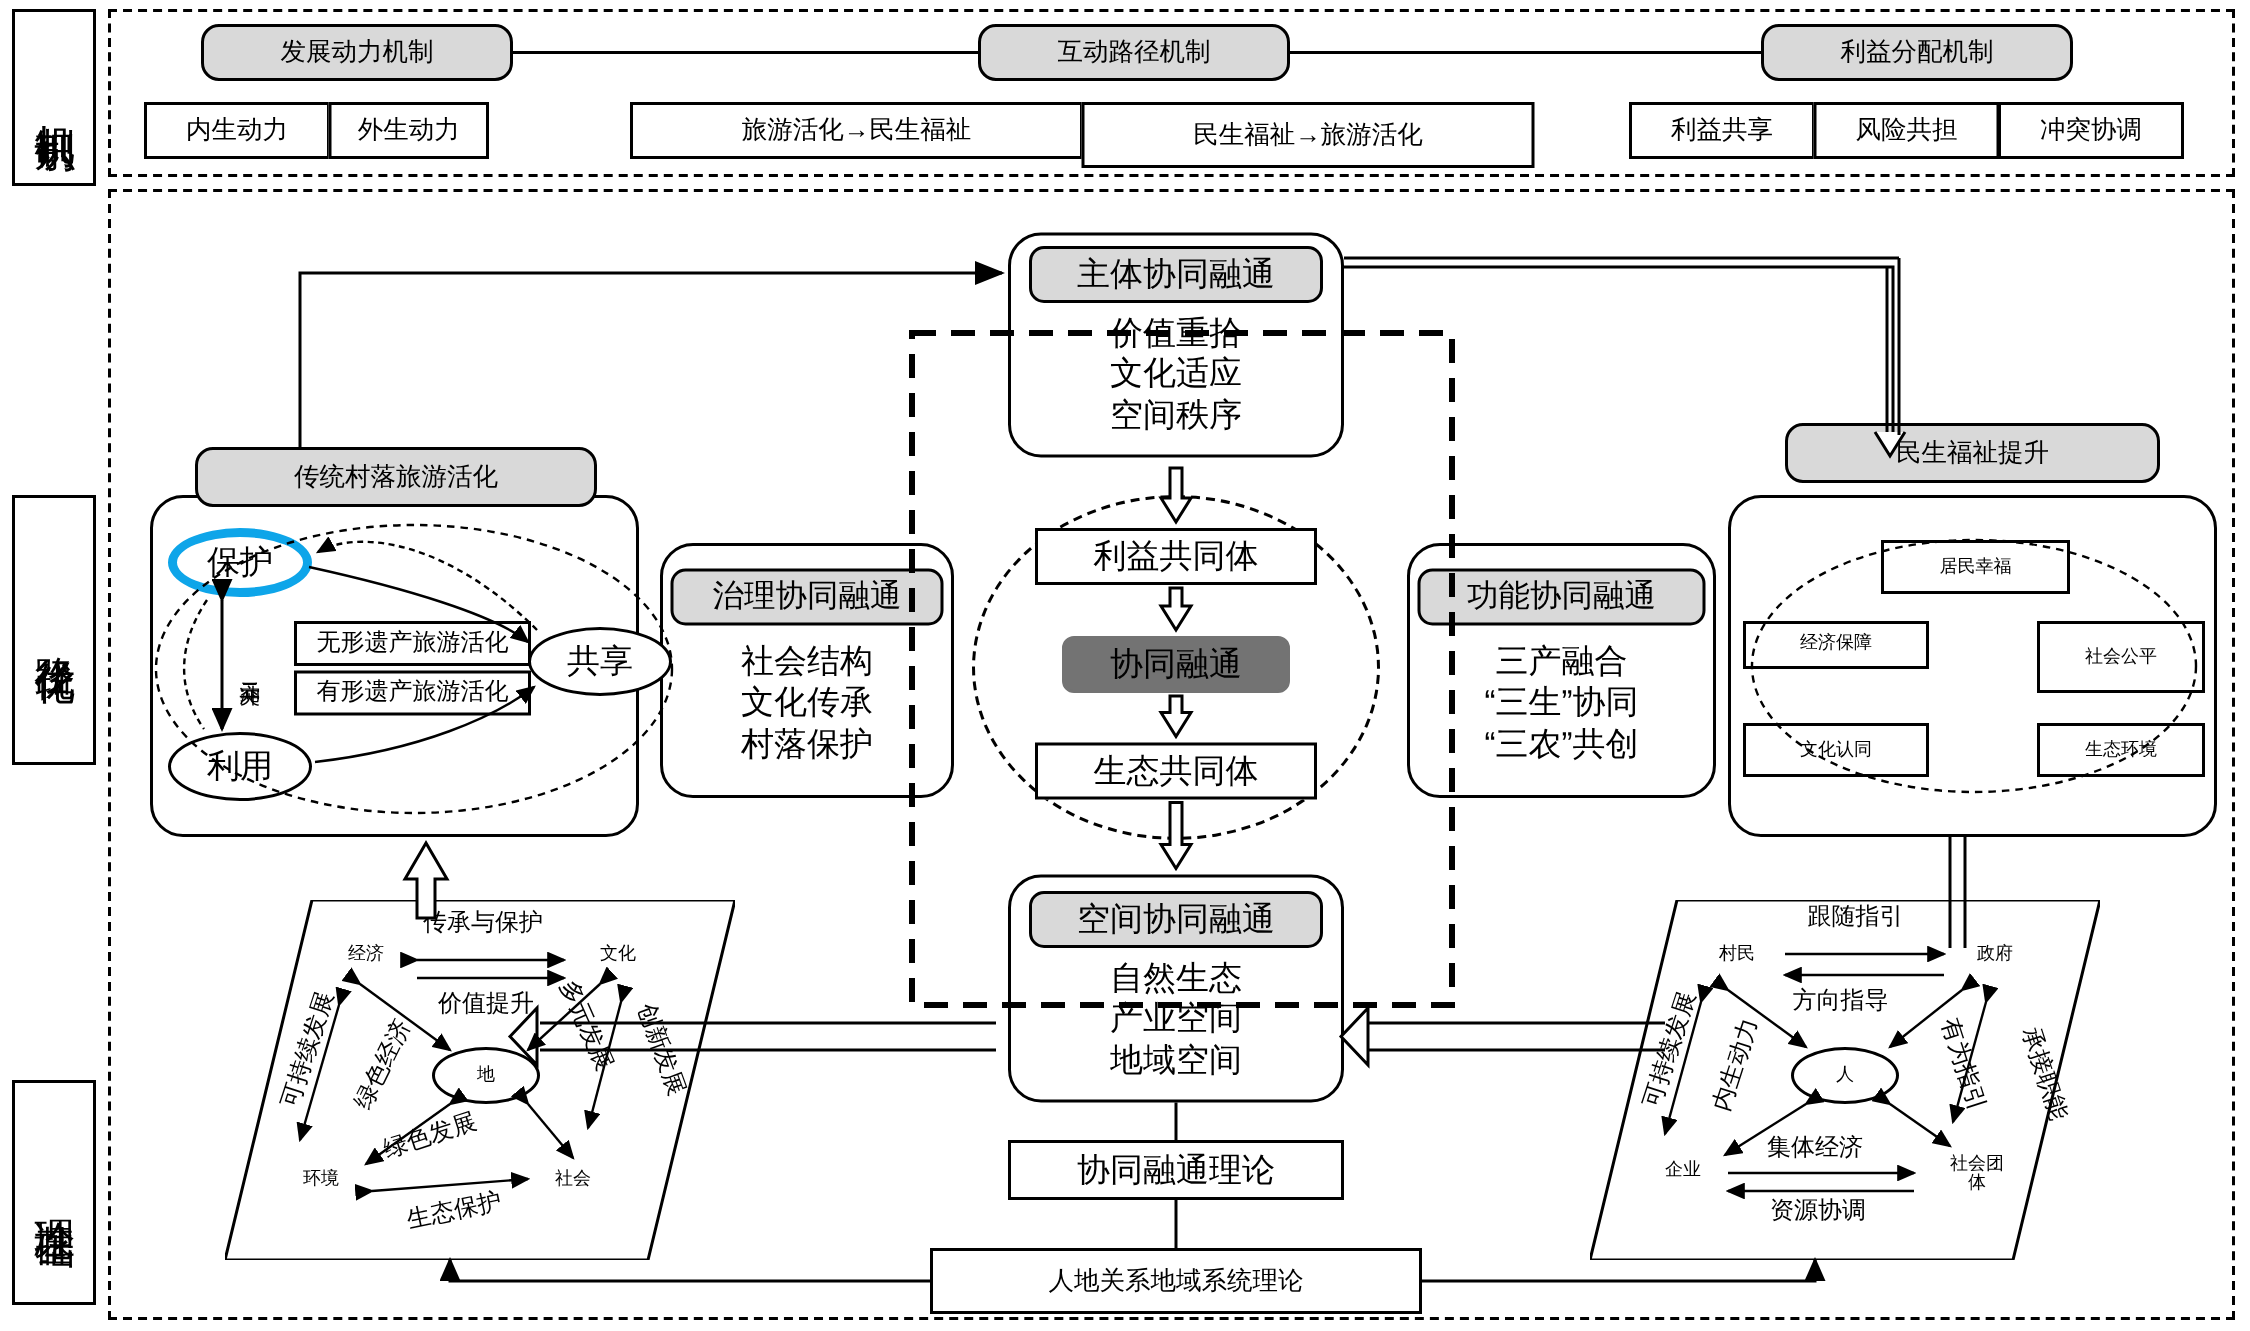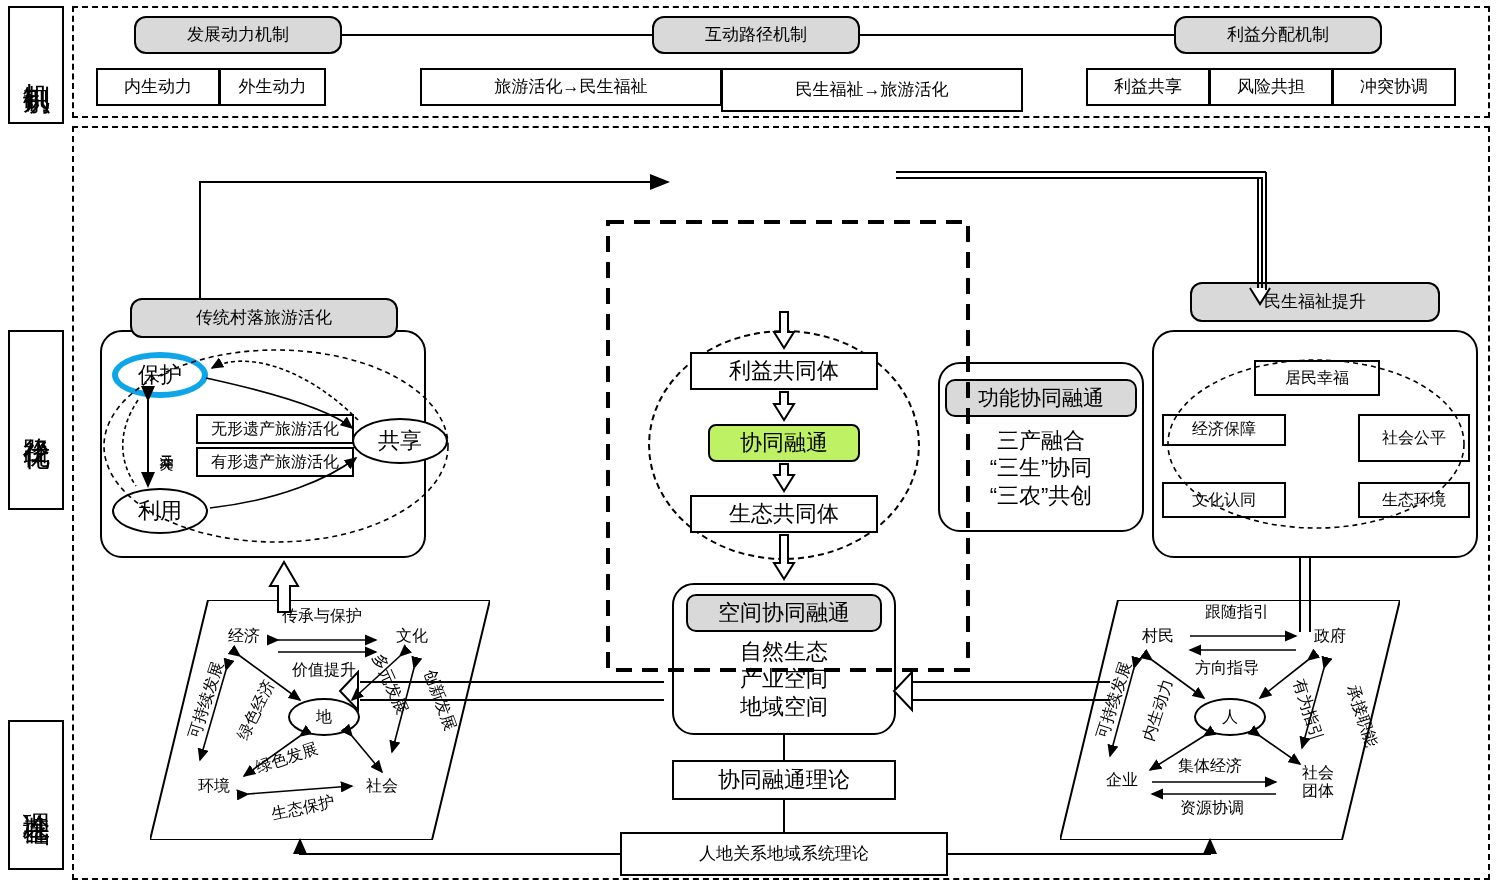--- a/index.html
+++ b/index.html
@@ -11,24 +11,24 @@
   .col{display:flex;flex-direction:column;align-items:center;justify-content:center;text-align:center;line-height:1.25;}
 
   
   .rail{border:2px solid #000;background:#fff;}
   .rail .txt{writing-mode:vertical-rl;text-orientation:upright;letter-spacing:2px;font-size:27px;}
 
   .dashbox{border:2px dashed #000;background:#fff;}
   .solidbox{border:2px solid #000;background:#fff;}
   .roundbox{border:2px solid #000;border-radius:22px;background:#fff;}
   .shadeRound{background:#d9d9d9;border:2px solid #000;border-radius:12px;}
-  .darkshade{background:#bef264;border:2px solid #000000;}
+  .darkshade{background:#737373;border:2px solid #737373;}
 
   .t14{font-size:14px;} .t16{font-size:16px;}
-  .t20{font-size:16px;} .t21{font-size:21px;} .t22{font-size:22px;}
+  .t20{font-size:12px;} .t21{font-size:21px;} .t22{font-size:22px;}
   .t24{font-size:17px;}
 
   svg.ovl{position:absolute;left:0;top:0;width:1500px;height:887px;pointer-events:none;}
   .rot{position:absolute;transform-origin:center center;white-space:nowrap;}
 </style>
 </head>
 <body>
 
 <div id="stage">
 
@@ -53,33 +53,45 @@
 
   <div class="abs solidbox ctr t24" style="left:420px;top:68px;width:302px;height:38px;">旅游活化→民生福祉</div>
   <div class="abs solidbox ctr t24" style="left:721px;top:68px;width:302px;height:44px;">民生福祉→旅游活化</div>
 
   <div class="abs solidbox ctr t24" style="left:1086px;top:68px;width:124px;height:38px;">利益共享</div>
   <div class="abs solidbox ctr t24" style="left:1209px;top:68px;width:124px;height:38px;">风险共担</div>
   <div class="abs solidbox ctr t24" style="left:1332px;top:68px;width:124px;height:38px;">冲突协调</div>
 
   <div class="abs dashbox" style="left:72px;top:126px;width:1418px;height:754px;"></div>
 
+  <div class="abs roundbox col" style="left:672px;top:155px;width:224px;height:150px;">
+    <div class="shadeRound ctr t22" style="width:192px;height:34px;margin-top:-6px;border-radius:10px;">主体协同融通</div>
+    <div class="t22" style="margin-top:6px;">价值重拾</div>
+    <div class="t22">文化适应</div>
+    <div class="t22">空间秩序</div>
+  </div>
 
   <div class="abs" style="left:648px;top:330px;width:272px;height:230px;border:2px dashed #000;border-radius:50%;"></div>
   <div class="abs solidbox ctr t22" style="left:690px;top:352px;width:188px;height:38px;">利益共同体</div>
   <div class="abs darkshade ctr t22" style="left:708px;top:424px;width:152px;height:38px;border-radius:8px;">协同融通</div>
   <div class="abs solidbox ctr t22" style="left:690px;top:495px;width:188px;height:38px;">生态共同体</div>
 
   <div class="abs roundbox col" style="left:672px;top:583px;width:224px;height:152px;">
     <div class="shadeRound ctr t22" style="width:192px;height:34px;margin-top:-4px;border-radius:10px;">空间协同融通</div>
     <div class="t22" style="margin-top:6px;">自然生态</div>
     <div class="t22">产业空间</div>
     <div class="t22">地域空间</div>
   </div>
 
+  <div class="abs roundbox col" style="left:440px;top:362px;width:196px;height:170px;">
+    <div class="shadeRound ctr t21" style="width:178px;height:34px;margin-top:-6px;border-radius:10px;">治理协同融通</div>
+    <div class="t22" style="margin-top:10px;">社会结构</div>
+    <div class="t22">文化传承</div>
+    <div class="t22">村落保护</div>
+  </div>
 
   <div class="abs roundbox col" style="left:938px;top:362px;width:206px;height:170px;">
     <div class="shadeRound ctr t21" style="width:188px;height:34px;margin-top:-6px;border-radius:10px;">功能协同融通</div>
     <div class="t22" style="margin-top:10px;">三产融合</div>
     <div class="t22">“三生”协同</div>
     <div class="t22">“三农”共创</div>
   </div>
 
   <div class="abs roundbox" style="left:100px;top:330px;width:326px;height:228px;"></div>
   <div class="abs shadeRound ctr t24" style="left:130px;top:298px;width:268px;height:40px;">传统村落旅游活化</div>

